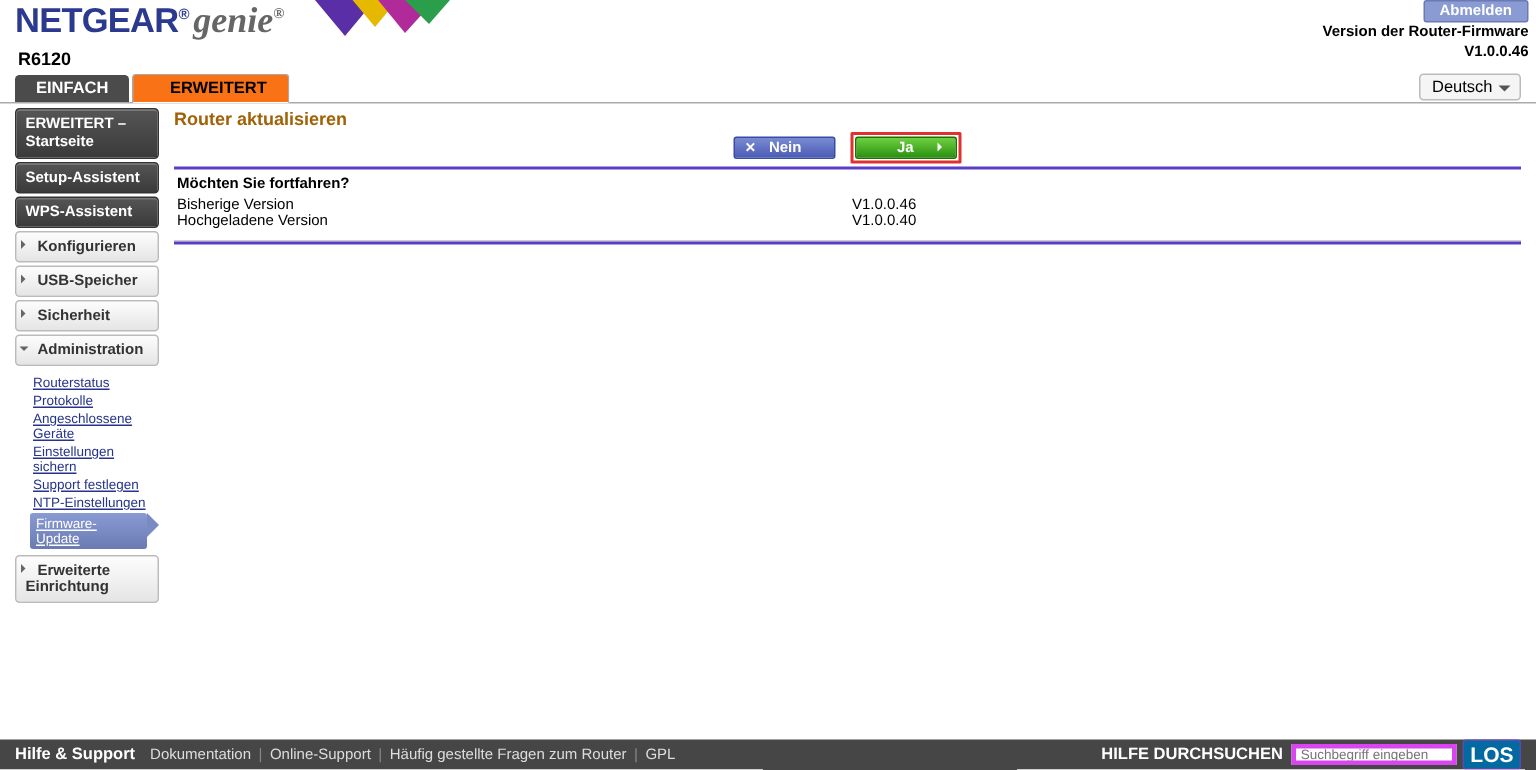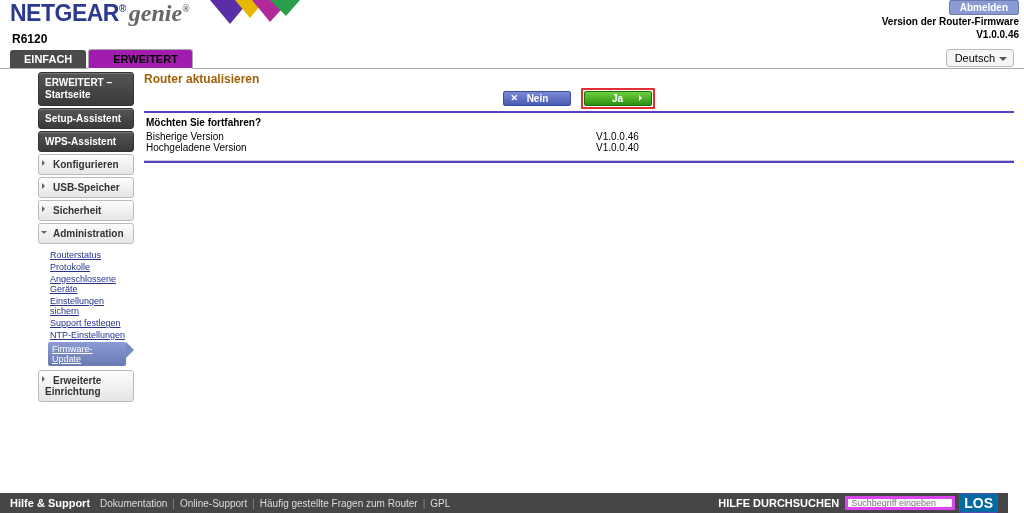--- a/index.html
+++ b/index.html
@@ -15,27 +15,27 @@
   
   .top-right { position: absolute; top: 0; right: 5px; text-align: right; }
   .logout-btn { display: inline-block; background: #8a9bd4; color: #fff; font-size: 10px; font-weight: bold; padding: 1px 10px; border: 1px solid #6a7bb4; border-radius: 2px; cursor: pointer; }
   .fw-info { font-size: 10px; font-weight: bold; color: #000; margin-top: 1px; line-height: 1.2; }
   
   .model-row { padding: 0 12px; font-size: 12px; font-weight: bold; }
   
   .tabs-row { display: flex; align-items: center; padding: 2px 10px 0 10px; height: 22px; }
   .tab { padding: 3px 14px; font-size: 11px; font-weight: bold; border-bottom: none; cursor: pointer; position: relative; top: 1px; }
   .tab-basic { background: #4b4b4b; color: #fff; border-radius: 3px 3px 0 0; }
-  .tab-adv { background: #a21caf; color: #000; border: 1px solid #aaa; border-bottom: 1px solid #fff; border-radius: 3px 3px 0 0; margin-left: 2px; padding-left: 24px; }
+  .tab-adv { background: #f97316; color: #000; border: 1px solid #aaa; border-bottom: 1px solid #fff; border-radius: 3px 3px 0 0; margin-left: 2px; padding-left: 24px; }
   .lang-sel { margin-left: auto; background: #f5f5f5; border: 1px solid #bbb; border-radius: 3px; padding: 2px 18px 2px 8px; font-size: 11px; position: relative; cursor: pointer; }
   .lang-sel::after { content: ""; position: absolute; right: 6px; top: 7px; border: 4px solid transparent; border-top-color: #555; }
   
   .under-tabs { border-top: 1px solid #aaa; }
   
-  .main-area { display: flex; height: 440px; padding-left: 28px; }
+  .main-area { display: flex; height: 440px; }
   
   .sidebar { width: 106px; padding: 3px 0 0 10px; }
   .sb-item { display: block; width: 96px; font-size: 10px; font-weight: bold; color: #fff; padding: 4px 6px; margin-bottom: 2px; border-radius: 3px; border: 1px solid #333; cursor: pointer; position: relative; box-shadow: inset 0 1px 0 rgba(255,255,255,0.2); }
   .sb-dark { background: linear-gradient(#555, #3a3a3a); }
   .sb-dark2 { background: linear-gradient(#555, #3a3a3a); line-height: 1.2; }
   .sb-light { background: linear-gradient(#fdfdfd, #e5e5e5); color: #333; border-color: #bbb; }
   .sb-light .arrow { position: absolute; left: 3px; top: 5px; width: 0; height: 0; border: 3px solid transparent; border-left-color: #666; }
   .sb-light .arrow-down { position: absolute; left: 2px; top: 7px; width: 0; height: 0; border: 3px solid transparent; border-top-color: #666; }
   .sb-light .lbl { margin-left: 8px; }
   
@@ -56,21 +56,21 @@
   .btn-yes-a { position: absolute; right: 6px; top: 3px; width: 0; height: 0; border: 3px solid transparent; border-left-color: #fff; }
   .purple-line { border-top: 2px solid #5a3ec8; margin-top: 0; }
   .warning-bar { background: #fff; padding: 4px 2px; font-size: 10px; font-weight: bold; border-bottom: 1px solid #ccc; }
   .info-block { padding: 4px 2px; font-size: 10px; }
   .info-q { font-weight: bold; margin-bottom: 3px; }
   .info-row { display: flex; }
   .info-label { width: 450px; }
   .grey-line { border-top: 1px solid #ccc; margin-top: 3px; }
   .purple-line2 { border-top: 2px solid #5a3ec8; margin-top: 0px; }
   
-  .footer { position: absolute; bottom: 0; left: 0; right: 16px; background: #464646; color: #fff; height: 20px; display: flex; align-items: center; padding: 0 10px; font-size: 10px; }
+  .footer { position: absolute; bottom: 0; left: 0; right: 0; background: #464646; color: #fff; height: 20px; display: flex; align-items: center; padding: 0 10px; font-size: 10px; }
   .footer-title { font-weight: bold; font-size: 11px; margin-right: 10px; }
   .footer-link { color: #ddd; cursor: pointer; }
   .footer-sep { margin: 0 5px; color: #888; }
   .footer-right { margin-left: auto; display: flex; align-items: center; }
   .search-lbl { font-weight: bold; color: #fff; font-size: 11px; margin-right: 6px; }
   .search-input { width: 110px; height: 14px; font-size: 9px; padding: 1px 3px; border: 3px solid #d946ef; background: #fff; color: #888; }
   .go-btn { background: #0369a1; color: #fff; font-size: 14px; font-weight: bold; padding: 1px 4px; margin-left: 4px; border: 1px solid #5a4bb4; border-radius: 2px; cursor: pointer; }
 </style>
 </head>
 <body>

